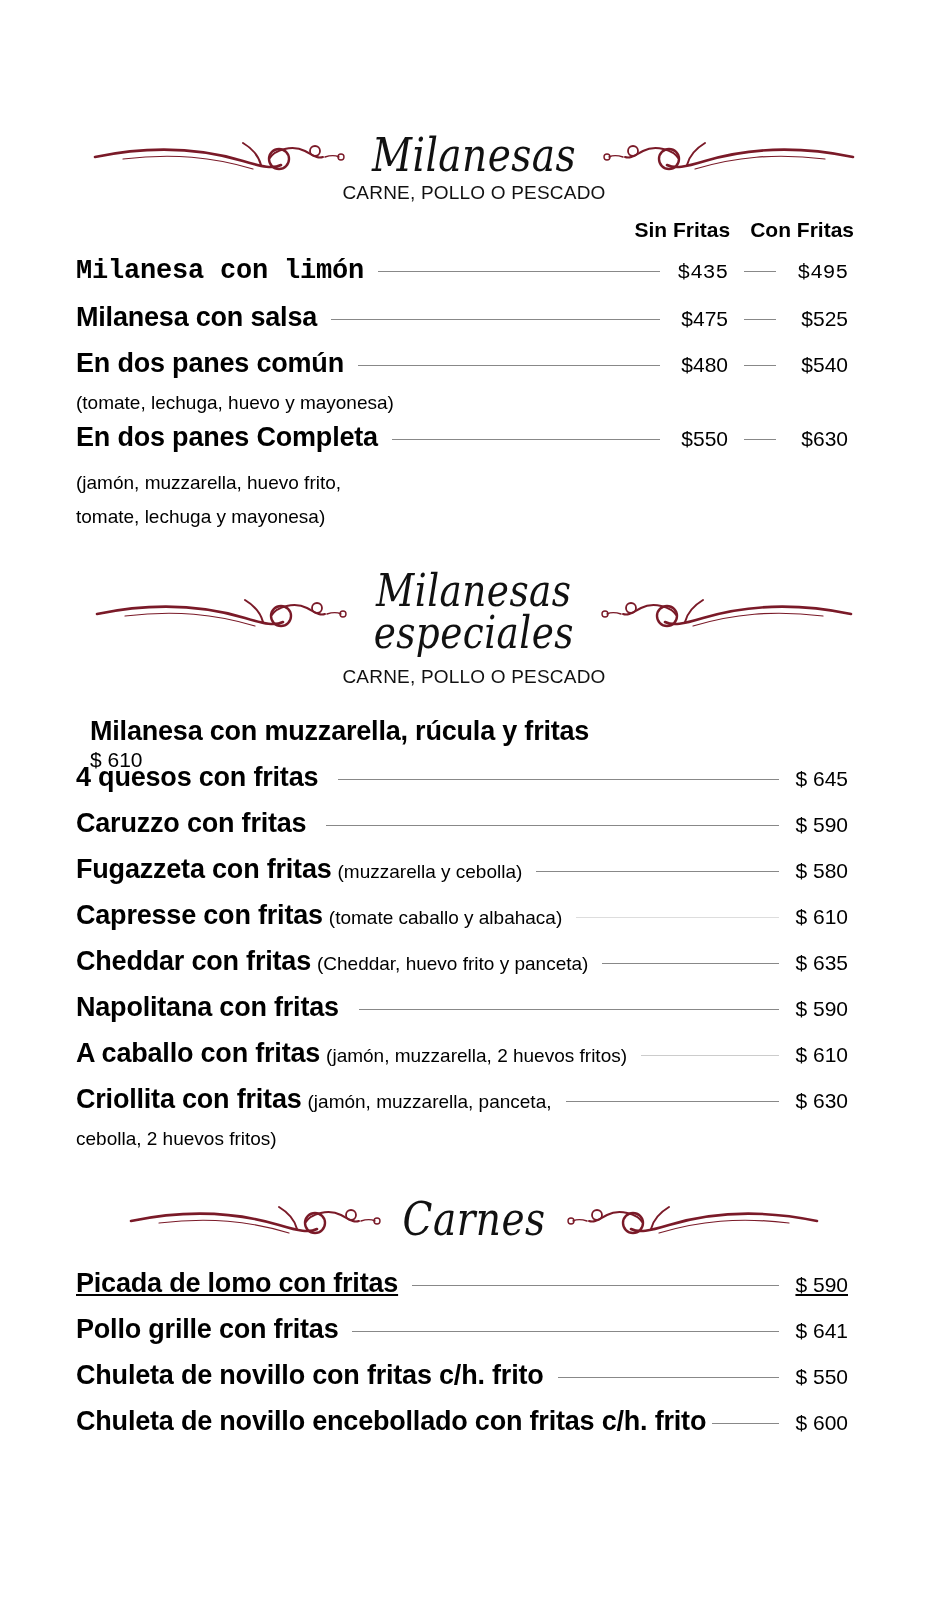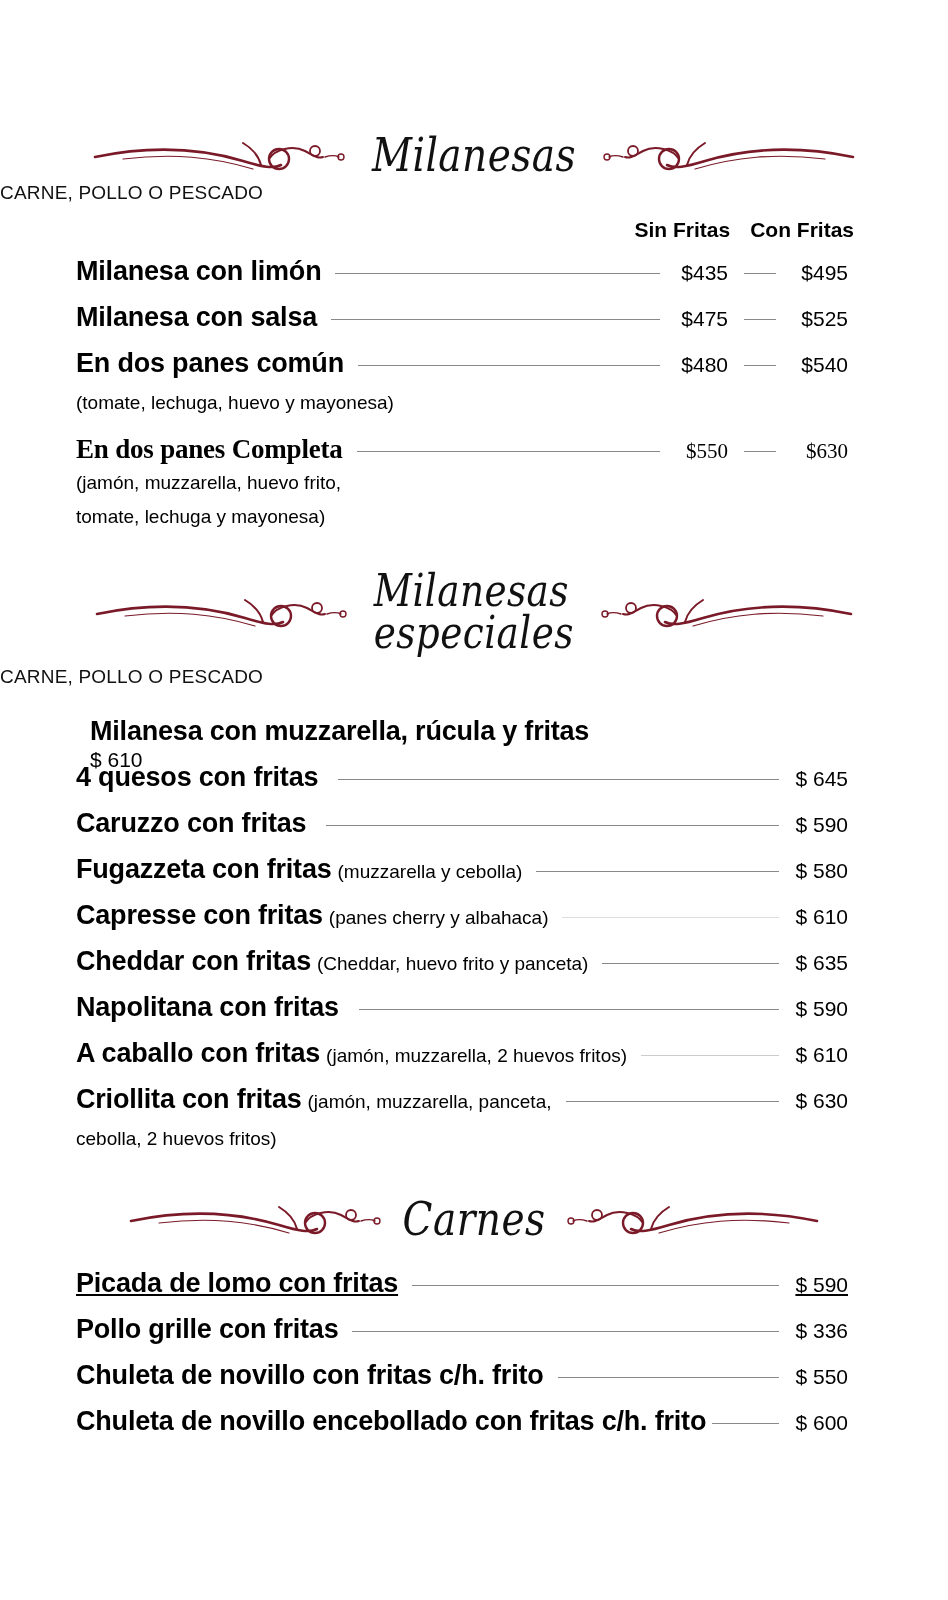--- a/index.html
+++ b/index.html
@@ -1,20 +1,20 @@
 <!DOCTYPE html>
 <html><head>
 <meta charset="utf-8">
 <style>
   html, body { margin: 0; padding: 0; background: #ffffff; }
   body { width: 948px; height: 1600px; position: relative; overflow: hidden;
          font-family: "Liberation Sans", "DejaVu Sans", sans-serif; color: #000; }
   .page { position: absolute; left: 0; top: 0; width: 948px; height: 1600px; }
 
-  .section-head { position: absolute; left: 0; width: 948px; text-align: left; }
+  .section-head { position: absolute; left: 0; width: 948px; text-align: center; }
   .title-row { position: relative; display: flex; align-items: center; justify-content: center; }
   .title { font-family: "DejaVu Serif", "Liberation Serif", serif; font-style: italic;
            font-size: 46px; line-height: 46px; color: #111; letter-spacing: 0.5px;
            padding: 0 6px; transform: scaleX(0.85); }
   .title.two-line { font-size: 44px; line-height: 42px; }
   .flourish { width: 255px; height: 40px; display: block; }
   .flourish.right { transform: scaleX(-1); }
   .subtitle { font-size: 19px; letter-spacing: 0.2px; margin-top: 4px; color: #111; }
 
   .col-headers { position: absolute; top: 218px; right: 94px; display: flex; gap: 20px;
@@ -61,21 +61,21 @@
         </svg>
     </div>
     <div class="subtitle">CARNE, POLLO O PESCADO</div>
   </div>
 
   <div class="col-headers">
     <span>Sin Fritas</span>
     <span>Con Fritas</span>
   </div>
 
-  <div class="row" style="top:256px;">
+  <div class="row" style="top:256px;font-family:Liberation Mono, monospace;">
     <span class="name">Milanesa con limón</span>
     <span class="leader"></span>
     <span class="price w1">$435</span>
     <span class="mini-leader"></span>
     <span class="price w2">$495</span>
   </div>
   <div class="row" style="top:302px;">
     <span class="name">Milanesa con salsa</span>
     <span class="leader"></span>
     <span class="price w1">$475</span>
@@ -83,21 +83,21 @@
     <span class="price w2">$525</span>
   </div>
   <div class="row" style="top:348px;">
     <span class="name">En dos panes común</span>
     <span class="leader"></span>
     <span class="price w1">$480</span>
     <span class="mini-leader"></span>
     <span class="price w2">$540</span>
   </div>
   <div class="note" style="top:392px;">(tomate, lechuga, huevo y mayonesa)</div>
-  <div class="row" style="top:434px;font-family:Liberation Serif, serif;">
+  <div class="row" style="top:422px;">
     <span class="name">En dos panes Completa</span>
     <span class="leader"></span>
     <span class="price w1">$550</span>
     <span class="mini-leader"></span>
     <span class="price w2">$630</span>
   </div>
   <div class="note" style="top:472px;">(jamón, muzzarella, huevo frito,</div>
   <div class="note" style="top:506px;">tomate, lechuga y mayonesa)</div>
 
   <div class="section-head" style="top:570px;">
@@ -135,21 +135,21 @@
     <span class="price">$ 590</span>
   </div>
   <div class="row" style="top:854px;">
     <span class="name">Fugazzeta con fritas</span>
     <span class="desc">(muzzarella y cebolla)</span>
     <span class="leader"></span>
     <span class="price">$ 580</span>
   </div>
   <div class="row" style="top:900px;">
     <span class="name">Capresse con fritas</span>
-    <span class="desc">(panes cherry y albahaca)</span>
+    <span class="desc">(tomate caballo y albahaca)</span>
     <span class="leader" style="border-color:#ddd;"></span>
     <span class="price">$ 610</span>
   </div>
   <div class="row" style="top:946px;">
     <span class="name">Cheddar con fritas</span>
     <span class="desc">(Cheddar, huevo frito y panceta)</span>
     <span class="leader"></span>
     <span class="price">$ 635</span>
   </div>
   <div class="row" style="top:992px;">
@@ -185,21 +185,21 @@
   </div>
 
   <div class="row" style="top:1268px;text-decoration:underline;">
     <span class="name">Picada de lomo con fritas</span>
     <span class="leader"></span>
     <span class="price">$ 590</span>
   </div>
   <div class="row" style="top:1314px;">
     <span class="name">Pollo grille con fritas</span>
     <span class="leader"></span>
-    <span class="price">$ 336</span>
+    <span class="price">$ 641</span>
   </div>
   <div class="row" style="top:1360px;">
     <span class="name">Chuleta de novillo con fritas c/h. frito</span>
     <span class="leader"></span>
     <span class="price">$ 550</span>
   </div>
   <div class="row" style="top:1406px;">
     <span class="name">Chuleta de novillo encebollado con fritas c/h. frito</span>
     <span class="leader" style="margin:0 16px 0 6px;"></span>
     <span class="price">$ 600</span>

